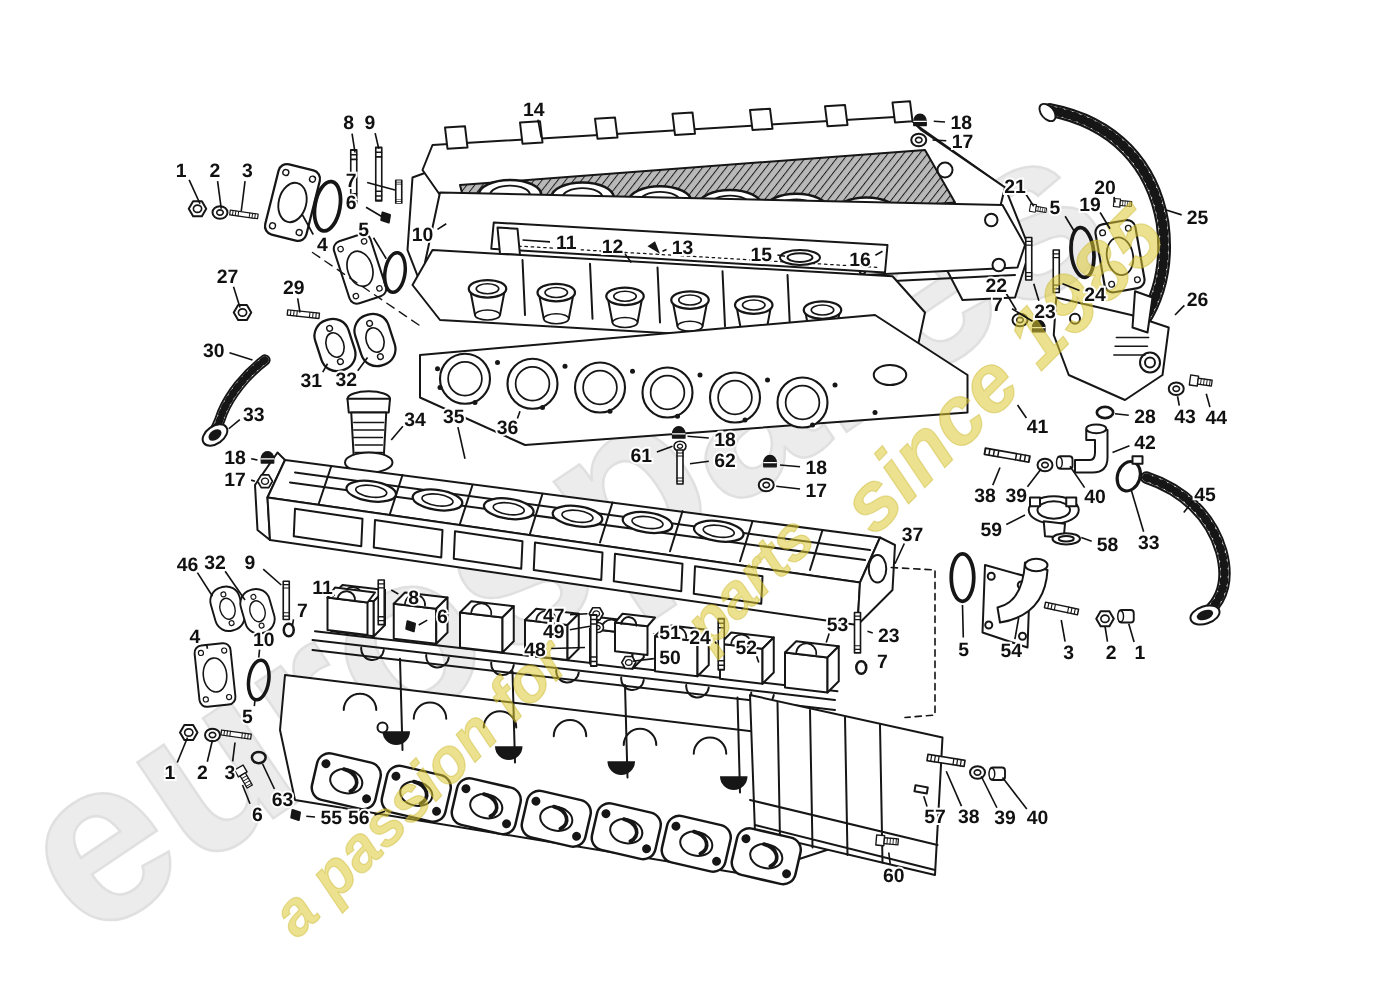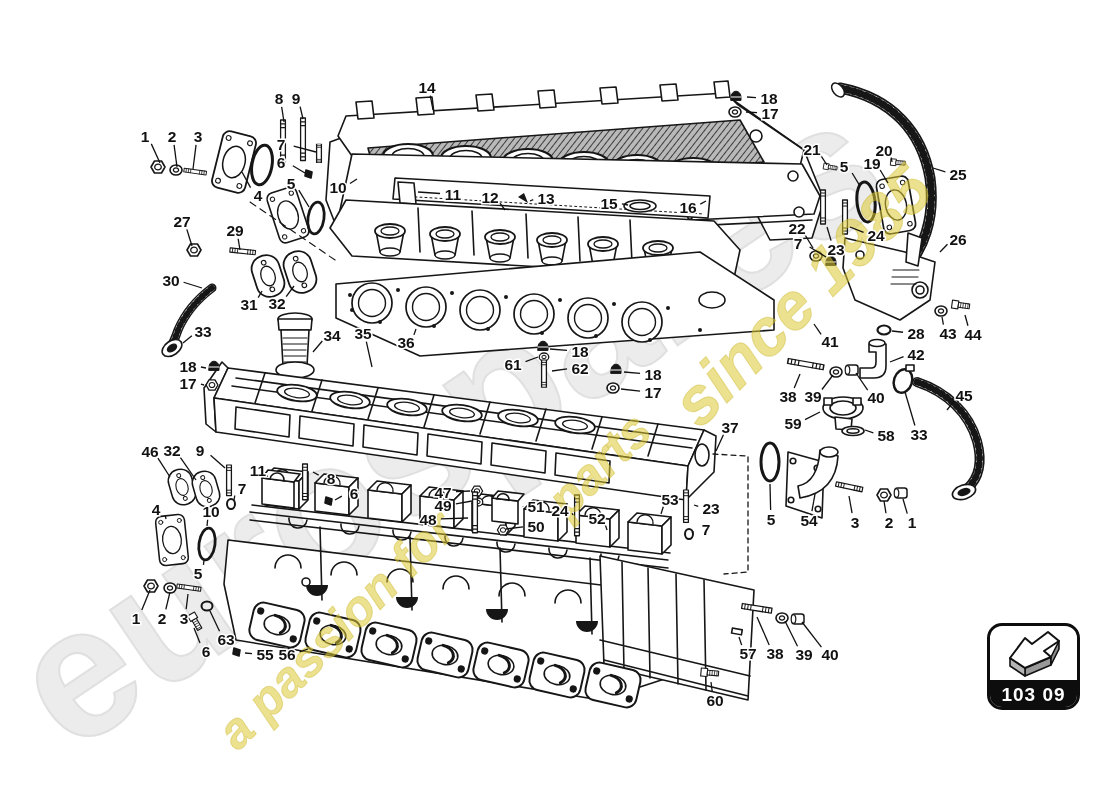--- a/index.html
+++ b/index.html
@@ -846,25 +846,14 @@
           <text x="830" y="659.5" text-anchor="middle" font-size="15.5" font-weight="bold" fill="#111" stroke="#fff" stroke-width="3" paint-order="stroke">40</text>
         </g>
         <g>
           <line x1="712.1799040483575" y1="691.2143164583445" x2="711" y2="682" stroke="#111" stroke-width="1.3"></line>
           <text x="715" y="705.5" text-anchor="middle" font-size="15.5" font-weight="bold" fill="#111" stroke="#fff" stroke-width="3" paint-order="stroke">60</text>
         </g>
       </g>
 </svg>
 
 
-<div class="badge">
-  <div class="art">
-    <svg width="64" height="52" viewBox="0 0 64 52">
-      <polygon points="23,41 49,30 49,38 23,49" fill="#999" stroke="#111" stroke-width="1.6" stroke-linejoin="round"></polygon>
-      <polygon points="8,31 23,41 23,49 8,39" fill="#b5b5b5" stroke="#111" stroke-width="1.6" stroke-linejoin="round"></polygon>
-      <polygon points="49,30 57,14 57,22 49,38" fill="#8c8c8c" stroke="#111" stroke-width="1.6" stroke-linejoin="round"></polygon>
-      <polygon points="8,31 23,11 30,17 46,5 57,14 42,24 49,30 23,41" fill="#fff" stroke="#111" stroke-width="2" stroke-linejoin="round"></polygon>
-    </svg>
-  </div>
-  <div class="code">103 09</div>
+
 </div>
 
-</div>
-
 </body></html>

